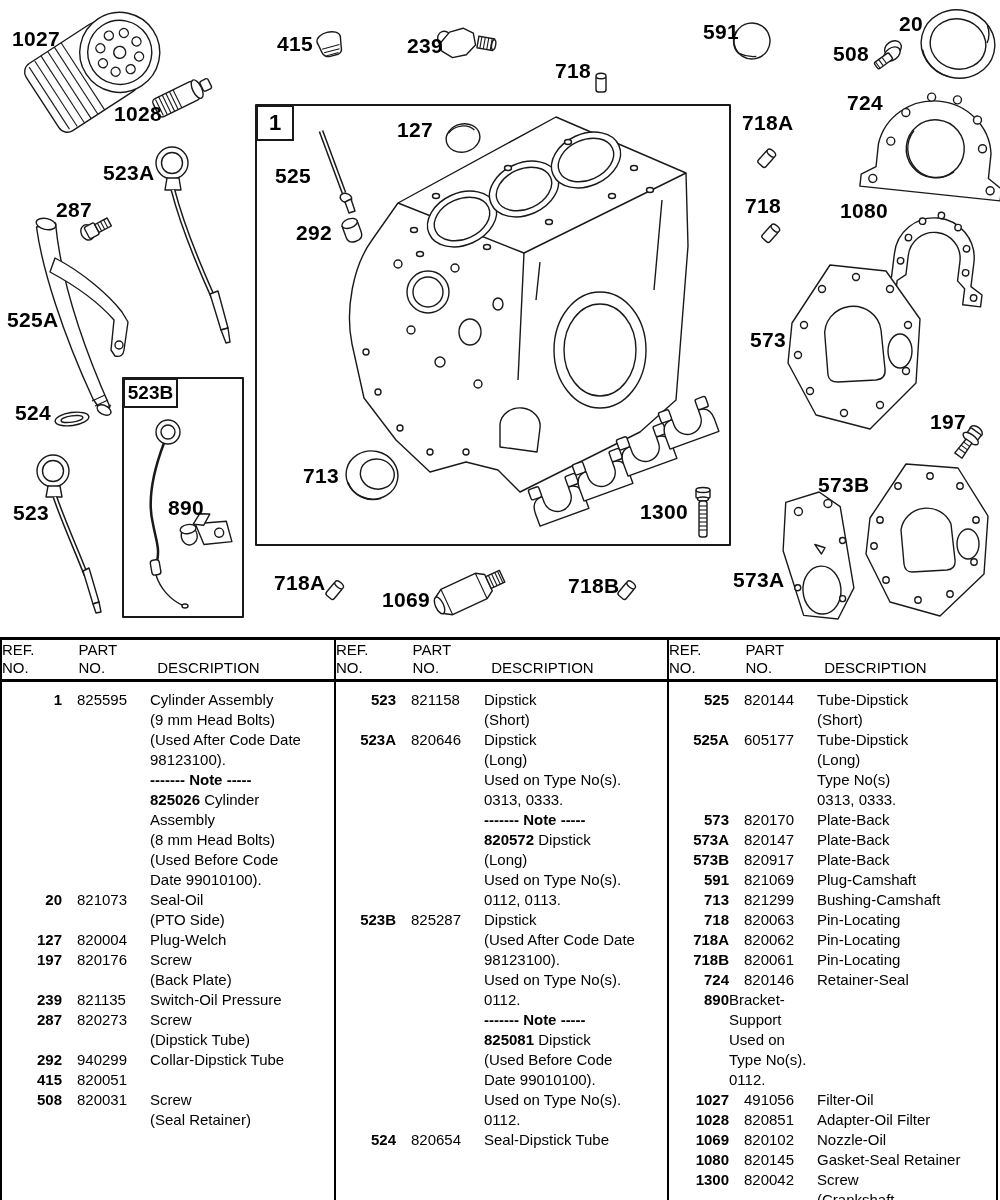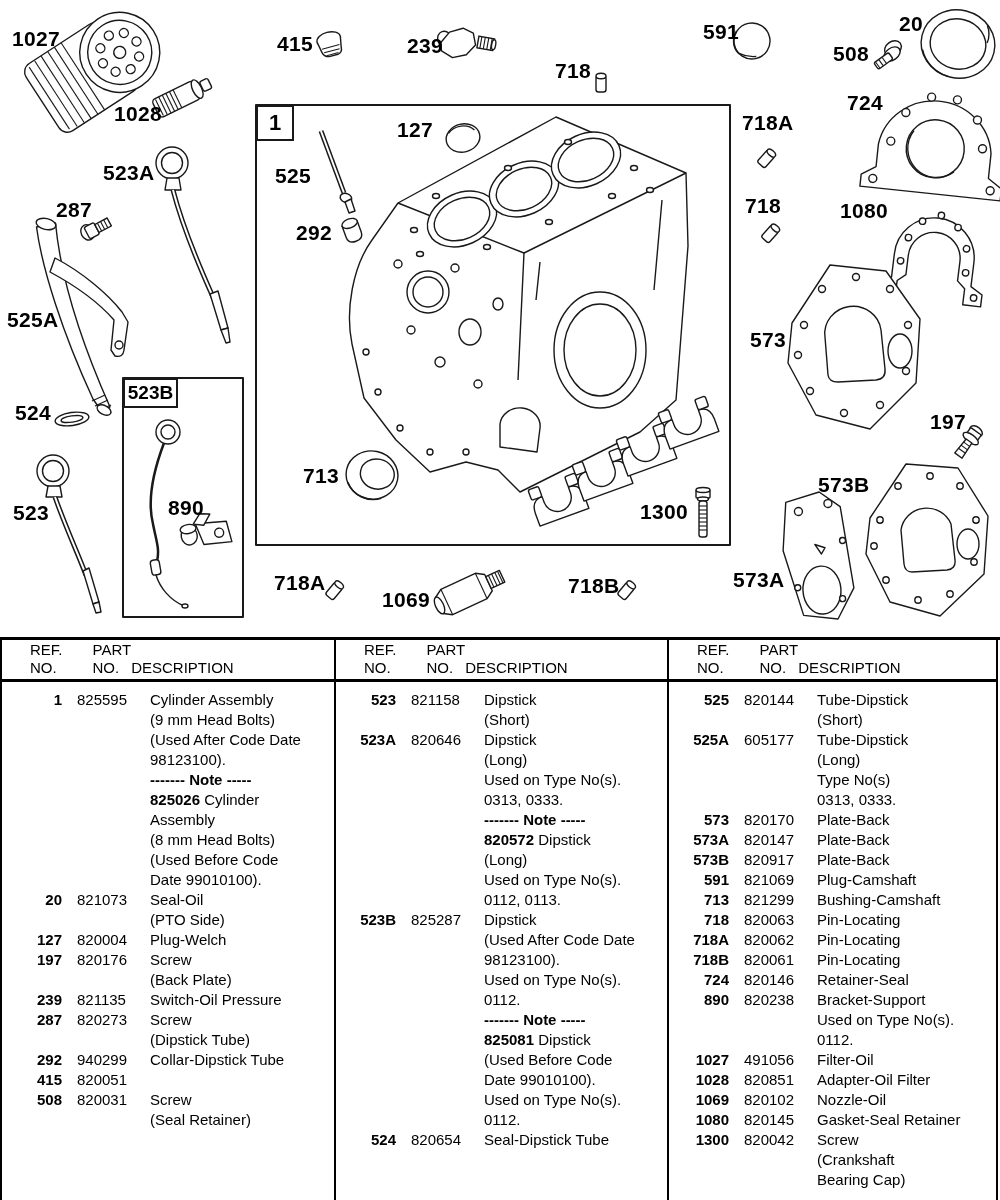--- a/index.html
+++ b/index.html
@@ -22,23 +22,23 @@
   #box1-label{left:256px;top:105px;width:38px;height:36px;font-size:22px;}
   #box523b-label{left:123px;top:378px;width:55px;height:30px;font-size:19px;}
   
   .parts-table{position:absolute;left:0;top:637px;width:1000px;height:563px;border-top:3px solid #000;box-sizing:border-box;}
   .col{position:absolute;top:0;height:560px;box-sizing:border-box;}
   .col1{left:0;width:334px;border-left:2px solid #000;}
   .col2{left:334px;width:333px;border-left:2px solid #000;}
   .col3{left:667px;width:331px;border-left:2px solid #000;border-right:2px solid #000;}
   .thead{height:42px;border-bottom:3px solid #000;display:flex;align-items:flex-end;
          padding:3px 0 2px 0;box-sizing:border-box;font-size:15px;line-height:18px;}
-  .h-refno{margin-left:28px;}
-  .h-partno{margin-left:30px;}
-  .h-desc{padding-bottom:0;text-align:right;}
+  .h-refno{}
+  .h-partno{margin-left:44px;}
+  .h-desc{margin-left:40px;padding-bottom:0;text-align:right;}
   .tbody{padding-top:8px;font-size:15px;line-height:20px;}
   .trow{display:grid;grid-template-columns:60px 88px 1fr;}
   .ref-cell{text-align:right;font-weight:bold;}
   .part-cell{font-weight:normal;padding-left:15px;}
   .desc-cell{padding-right:2px;}
   .dline b{font-weight:bold;}
 </style>
 </head>
 <body>
 
@@ -665,21 +665,20 @@
           </div>
           <div class="trow">
             <div class="ref-cell">724</div>
             <div class="part-cell">820146</div>
             <div class="desc-cell">
               <div class="dline">Retainer-Seal</div>
             </div>
           </div>
           <div class="trow">
             <div class="ref-cell">890</div>
-            <div class="part-cell">820238</div>
             <div class="desc-cell">
               <div class="dline">Bracket-Support</div>
               <div class="dline">Used on Type No(s).</div>
               <div class="dline">0112.</div>
             </div>
           </div>
           <div class="trow">
             <div class="ref-cell">1027</div>
             <div class="part-cell">491056</div>
             <div class="desc-cell">

